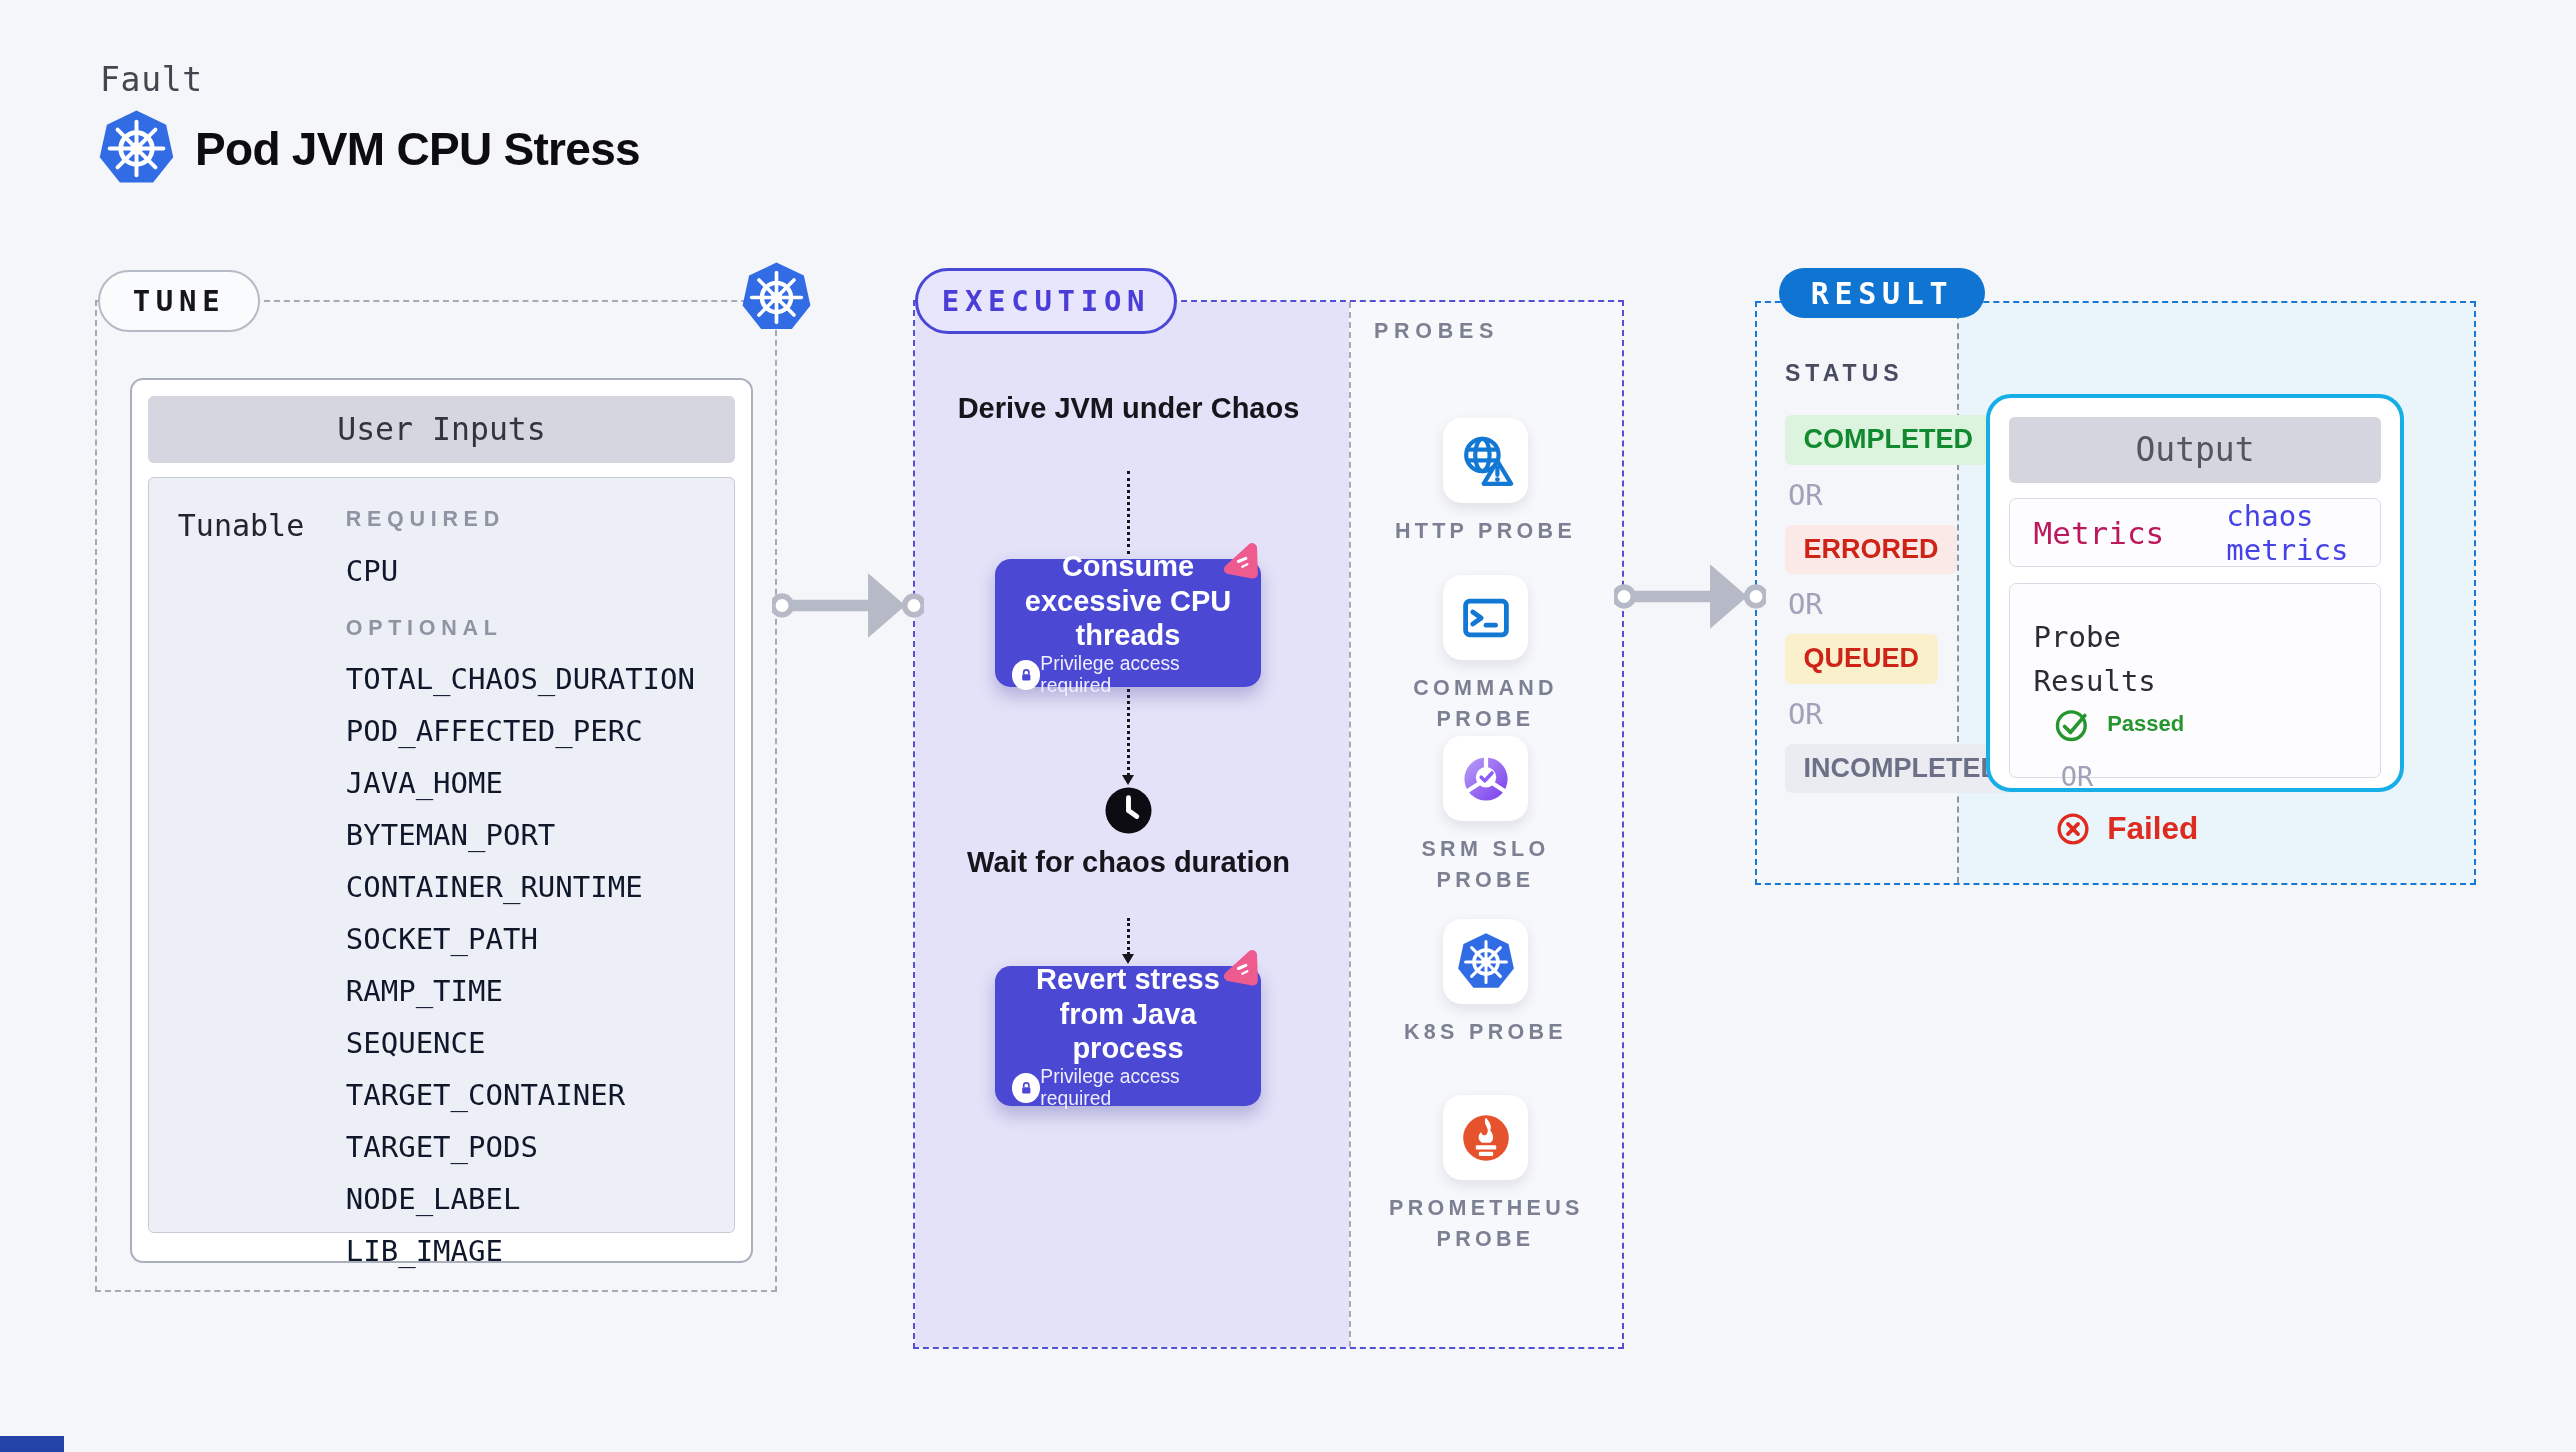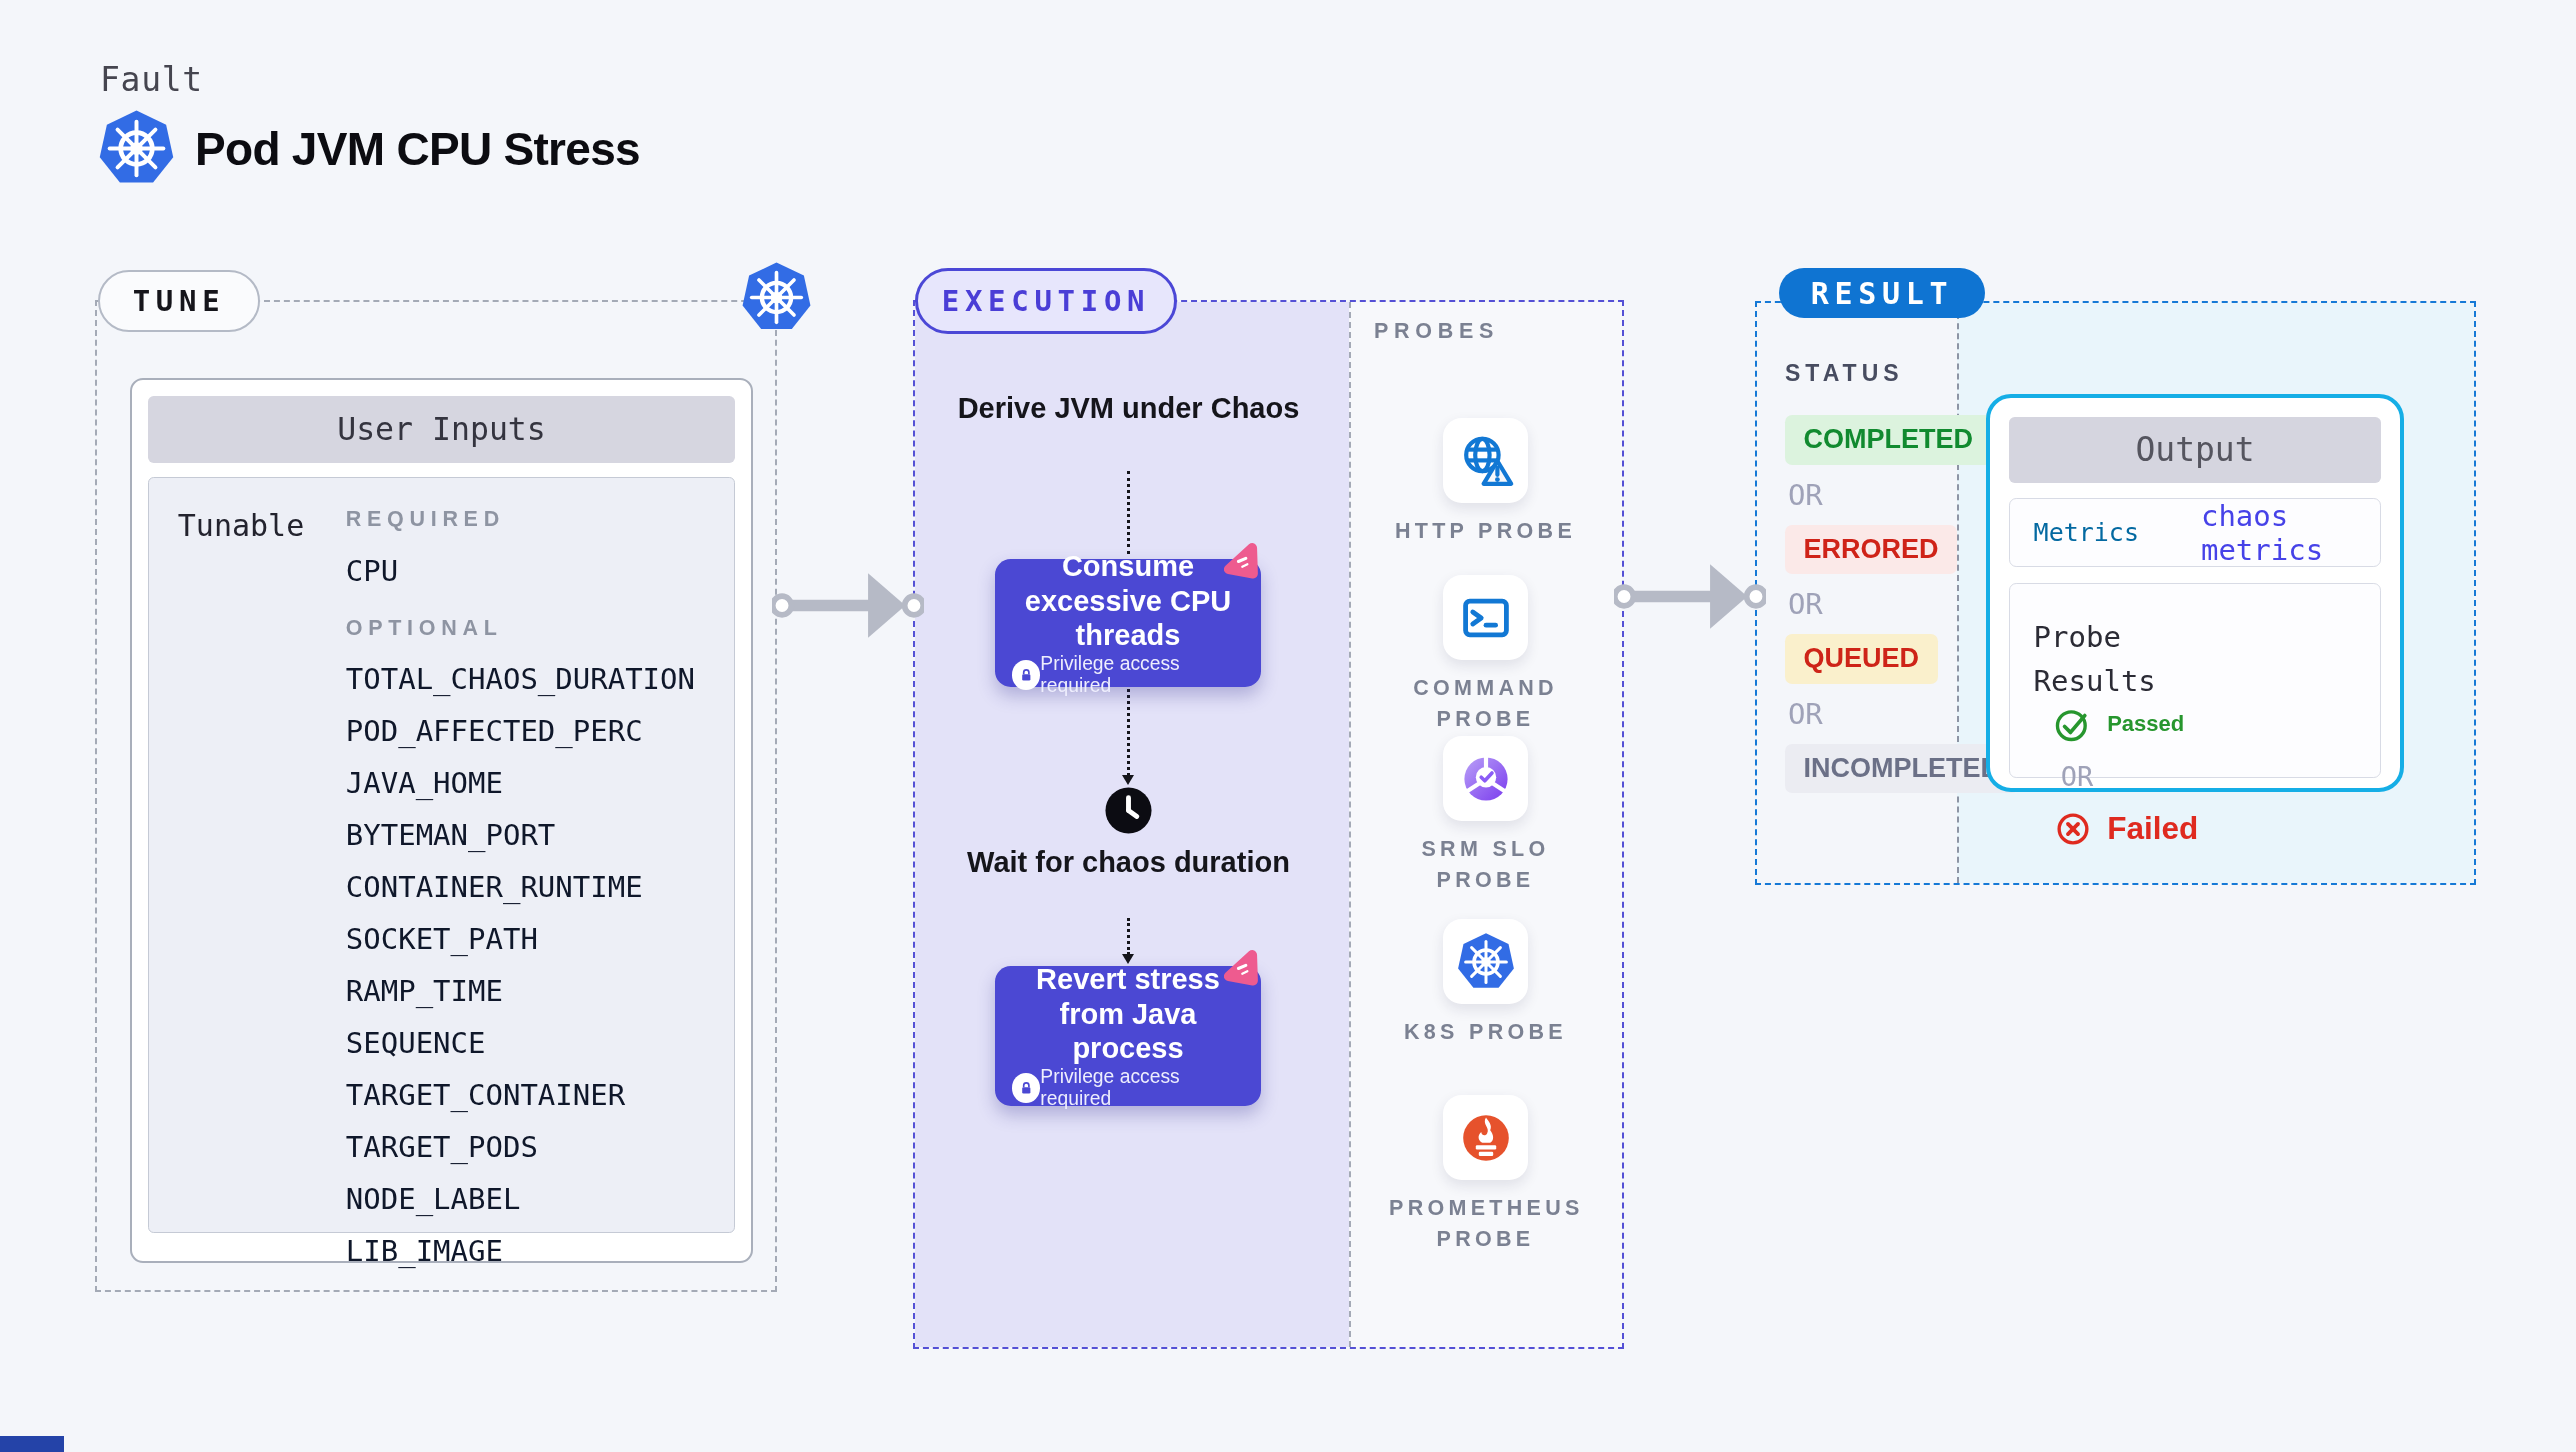--- a/index.html
+++ b/index.html
@@ -115,21 +115,21 @@
   .badge-incompleted{ color:#6b7087; background:#ebecf2; }
   .or-label { font-family:"DejaVu Sans Mono","Liberation Mono",monospace; font-size:29px; color:#9fa2b8; padding-left:2.9px; }
 
   .output-card { position:absolute; left:1986px; top:394px; width:418px; height:398px; background:#ffffff;
                  border:4.3px solid #15aee6; border-radius:25px; padding:18.6px; z-index:3; }
   .output-header { height:66px; background:#d5d5df; border-radius:5.7px; display:flex; align-items:center;
                    justify-content:center; font-family:"DejaVu Sans Mono","Liberation Mono",monospace;
                    font-size:33px; color:#55555f; }
   .metrics-row { margin-top:15.8px; height:69px; border:1.4px solid #d8dbe5; border-radius:7.2px;
                  display:flex; align-items:center; padding:0 24px; background:#fdfdff; }
-  .metrics-label { font-family:"DejaVu Sans Mono","Liberation Mono",monospace; font-size:25px; color:#0369a1; }
+  .metrics-label { font-family:"DejaVu Sans Mono","Liberation Mono",monospace; font-size:31px; color:#be185d; }
   .metrics-value { font-family:"DejaVu Sans Mono","Liberation Mono",monospace; font-size:29px; color:#4642e8; margin-left:62px; }
   .proberes-row { margin-top:15.8px; height:195px; border:1.4px solid #d8dbe5; border-radius:7.2px;
                   display:flex; padding:32px 24px; background:#fdfdff;flex-direction:column; }
   .proberes-label { font-family:"DejaVu Sans Mono","Liberation Mono",monospace; font-size:29px; color:#2b2b35;
                     width:150px; line-height:1.5; }
   .proberes-values { margin-left:18.6px; display:flex; flex-direction:column; }
   .res-line { display:flex; align-items:center; gap:13px; }
   .res-line svg { width:42px; height:42px; }
   .passed-text { font-size:22px; font-weight:700; color:#27962e; }
   .failed-text { font-size:31.5px; font-weight:700; color:#df2a1f; }

